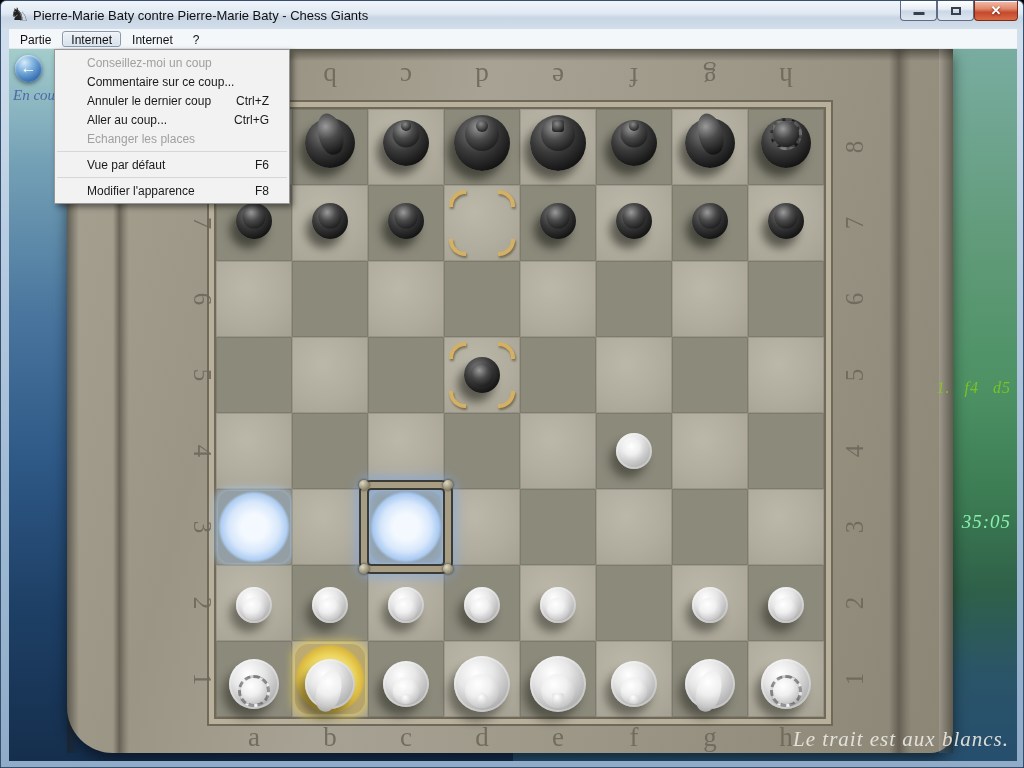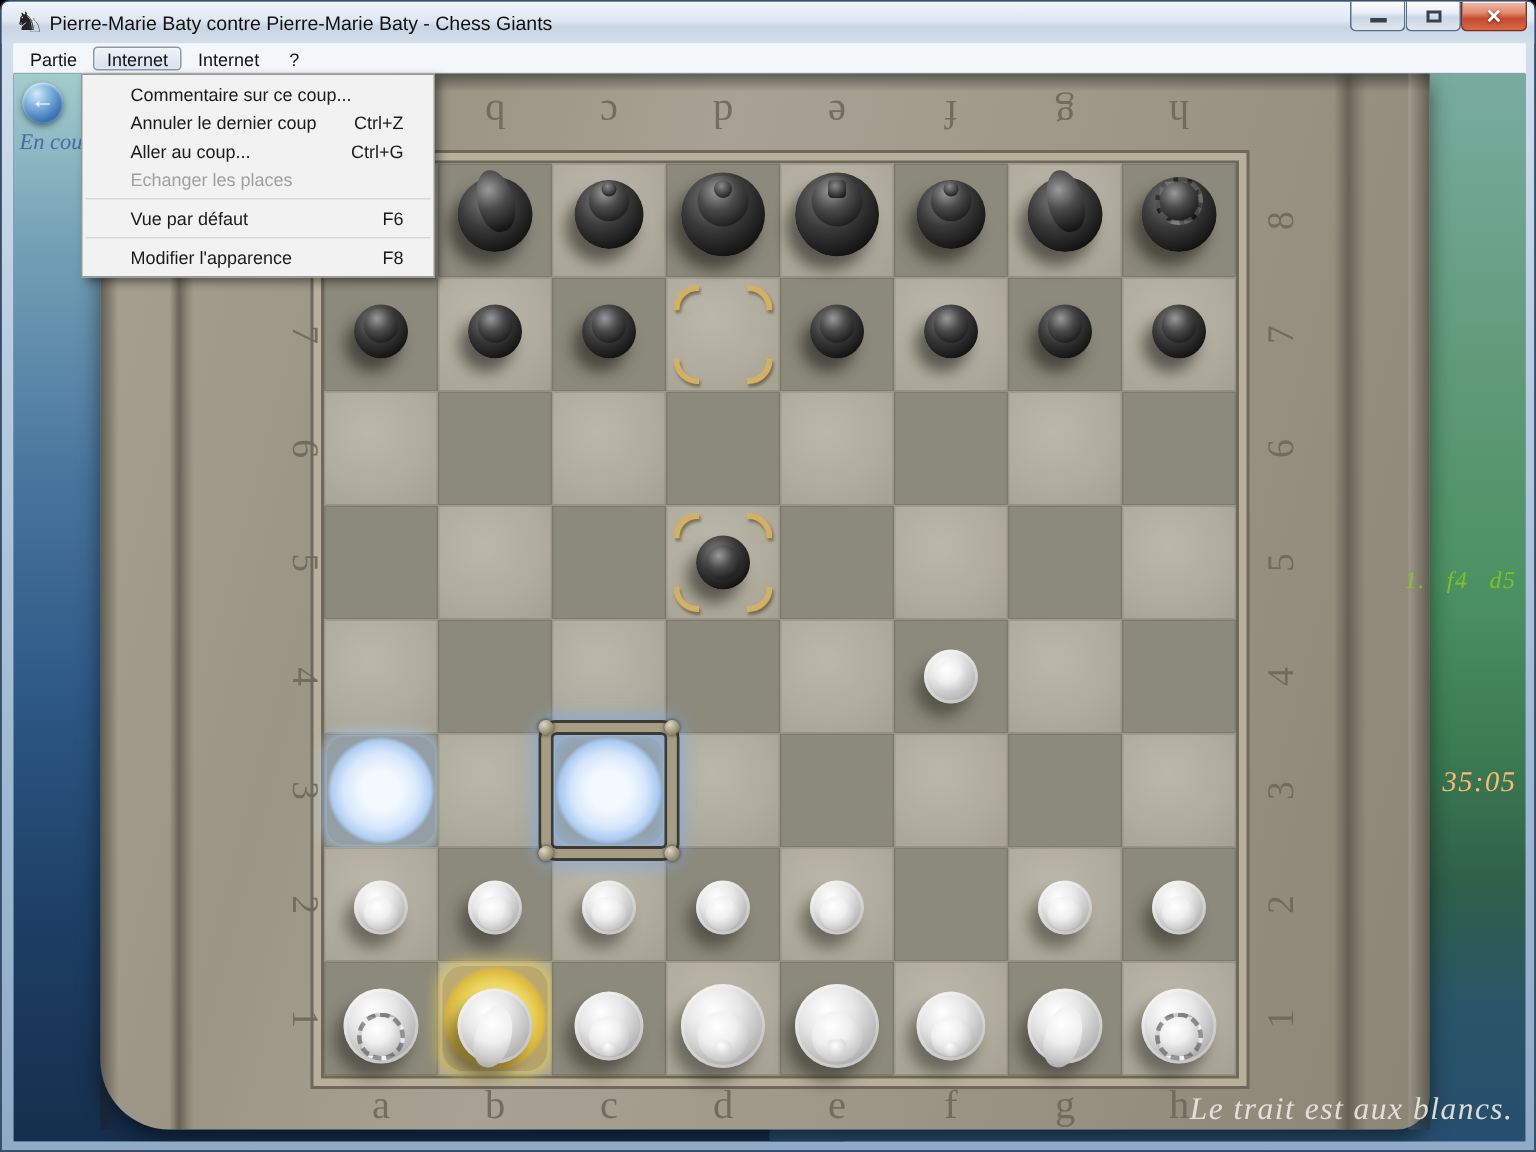--- a/index.html
+++ b/index.html
@@ -103,21 +103,21 @@
   .king .tip{width:12px;height:12px;border-radius:3px;}
   .lean-s .base{top:56%;}.lean-s .knob{top:66%;}.lean-s .tip{top:76%;}
   .lean-n .base{top:45%;}.lean-n .knob{top:33%;}.lean-n .tip{top:22%;}
   .lean-s.knight .knob{transform:translate(-55%,-50%) rotate(16deg);}
   .lean-n.knight .knob{transform:translate(-48%,-50%) rotate(-14deg);}
   .lean-s2 .base{top:53%;}.lean-s2 .knob{top:58%;}
   .lean-n2 .base{top:47%;}.lean-n2 .knob{top:42%;}
   
   .hud{position:absolute;font-family:"Liberation Serif",serif;font-style:italic;white-space:pre;z-index:6;}
   .hud-moves{right:6px;top:330px;font-size:16px;color:#84cc16;opacity:.85;word-spacing:9px;letter-spacing:1px;}
-  .hud-clock{right:6px;top:462px;font-size:19px;color:#fdba74;letter-spacing:1px;}
+  .hud-clock{right:6px;top:462px;font-size:19px;color:#86efac;letter-spacing:1px;}
   .hud-status{right:8px;top:678px;font-size:21px;color:#eae8e0;opacity:.92;letter-spacing:1px;}
   .back-btn{position:absolute;left:6px;top:6px;width:27px;height:27px;border-radius:50%;z-index:6;
     background:radial-gradient(circle at 35% 28%,#d6ebf8 0%,#7cb0de 35%,#3d74b4 70%,#2a5a96 100%);
     box-shadow:0 2px 4px rgba(0,20,40,.5),inset 0 1px 2px rgba(255,255,255,.7);}
   .back-btn span{position:absolute;left:50%;top:50%;transform:translate(-50%,-54%);color:#fff;font-size:16px;font-weight:bold;}
   .back-label{position:absolute;left:4px;top:38px;font-family:"Liberation Serif",serif;font-style:italic;
     font-size:15px;color:#4d68a8;z-index:6;white-space:nowrap;}
   
   .menu-popup{position:absolute;left:45px;top:20px;width:236px;background:#f2f2f2;border:1px solid #979797;
     box-shadow:3px 3px 6px rgba(0,0,0,.45);z-index:50;padding:3px 0;font-size:12px;color:#1a1a1a;}
@@ -424,20 +424,24 @@
           <span>←</span>
         </div>
       <div class="back-label">En cours</div>
 
       <div class="hud hud-moves">1. f4 d5</div>
       <div class="hud hud-clock">35:05</div>
       <div class="hud hud-status">Le trait est aux blancs.</div>
     </div>
 
     <div class="menu-popup" id="menuPopup">
+        <div class="menu-item disabled">
+          <span>Conseillez-moi un coup</span>
+          <span class="sc"></span>
+        </div>
         <div class="menu-item">
           <span>Commentaire sur ce coup...</span>
           <span class="sc"></span>
         </div>
         <div class="menu-item">
           <span>Annuler le dernier coup</span>
           <span class="sc">Ctrl+Z</span>
         </div>
         <div class="menu-item">
           <span>Aller au coup...</span>

